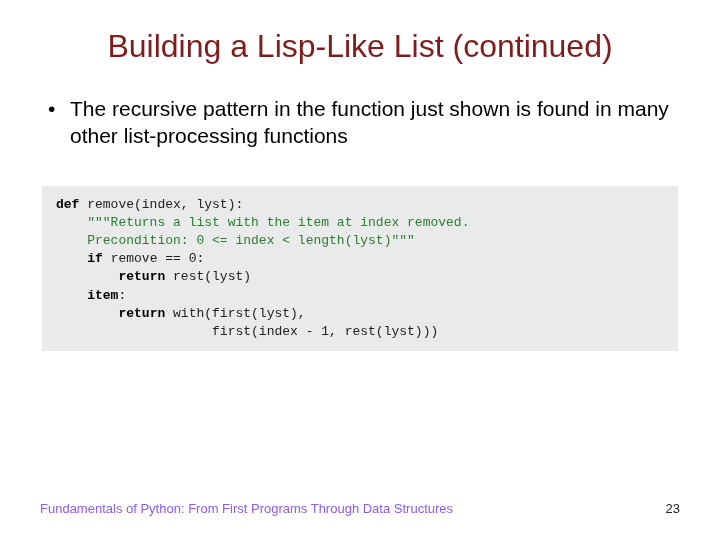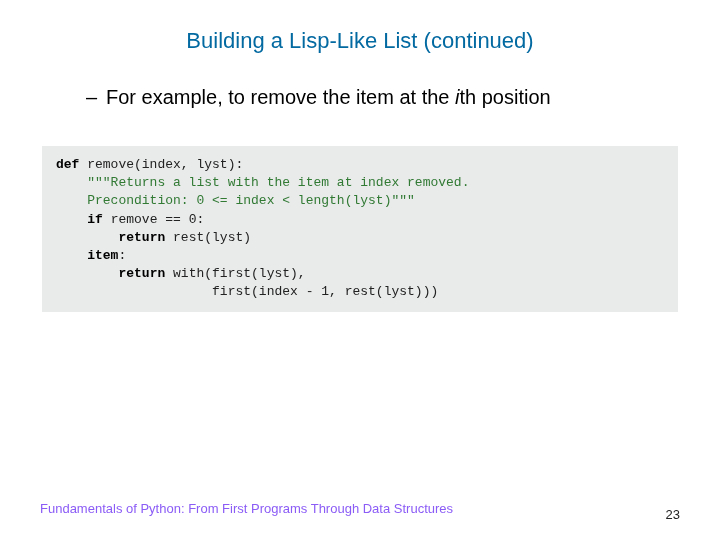--- a/index.html
+++ b/index.html
@@ -7,25 +7,25 @@
       padding: 0;
       width: 720px;
       height: 540px;
       background: #ffffff;
       font-family: Arial, Helvetica, sans-serif;
       color: #000000;
       position: relative;
       overflow: hidden;
     }
     .slide-title {
-      font-size: 22px;
+      font-size: 32px;
       font-weight: normal;
       text-align: center;
       margin: 28px 40px 30px 40px;
-      color: #0369a1;
+      color: #7f1d1d;
     }
     .body-area {
       margin: 0 40px;
     }
     .bullet-l1 {
       font-size: 21px;
       line-height: 1.3;
       margin: 0 0 8px 8px;
       position: relative;
       padding-left: 22px;
@@ -65,34 +65,32 @@
     .footer-left {
       position: absolute;
       left: 40px;
       bottom: 24px;
       font-size: 13px;
       color: #8b5cf6;
     }
     .footer-right {
       position: absolute;
       right: 40px;
-      bottom: 18px;
+      bottom: 24px;
       font-size: 13px;
       color: #222;
     }
   </style>
 </head>
 <body>
 
 <h1 class="slide-title">Building a Lisp-Like List (continued)</h1>
 
 <div class="body-area">
-  <div class="bullet-l2">
-    <span>For example, to remove the item at the </span><span class="ital">i</span><span>th position</span>
-  </div>
+  <div class="bullet-l1">The recursive pattern in the function just shown is found in many other list-processing functions</div>
 </div>
 
 <div class="code-block"><span class="kw">def</span><span> remove(index, lyst):</span>
 <span class="doc">    """Returns a list with the item at index removed.</span>
 <span class="doc">    Precondition: 0 &lt;= index &lt; length(lyst)"""</span>
 <span>    </span><span class="kw">if</span><span> remove == 0:</span>
 <span>        </span><span class="kw">return</span><span> rest(lyst)</span>
 <span>    </span><span class="kw">item</span><span>:</span>
 <span>        </span><span class="kw">return</span><span> with(first(lyst),</span>
 <span>                    first(index - 1, rest(lyst)))</span></div>

